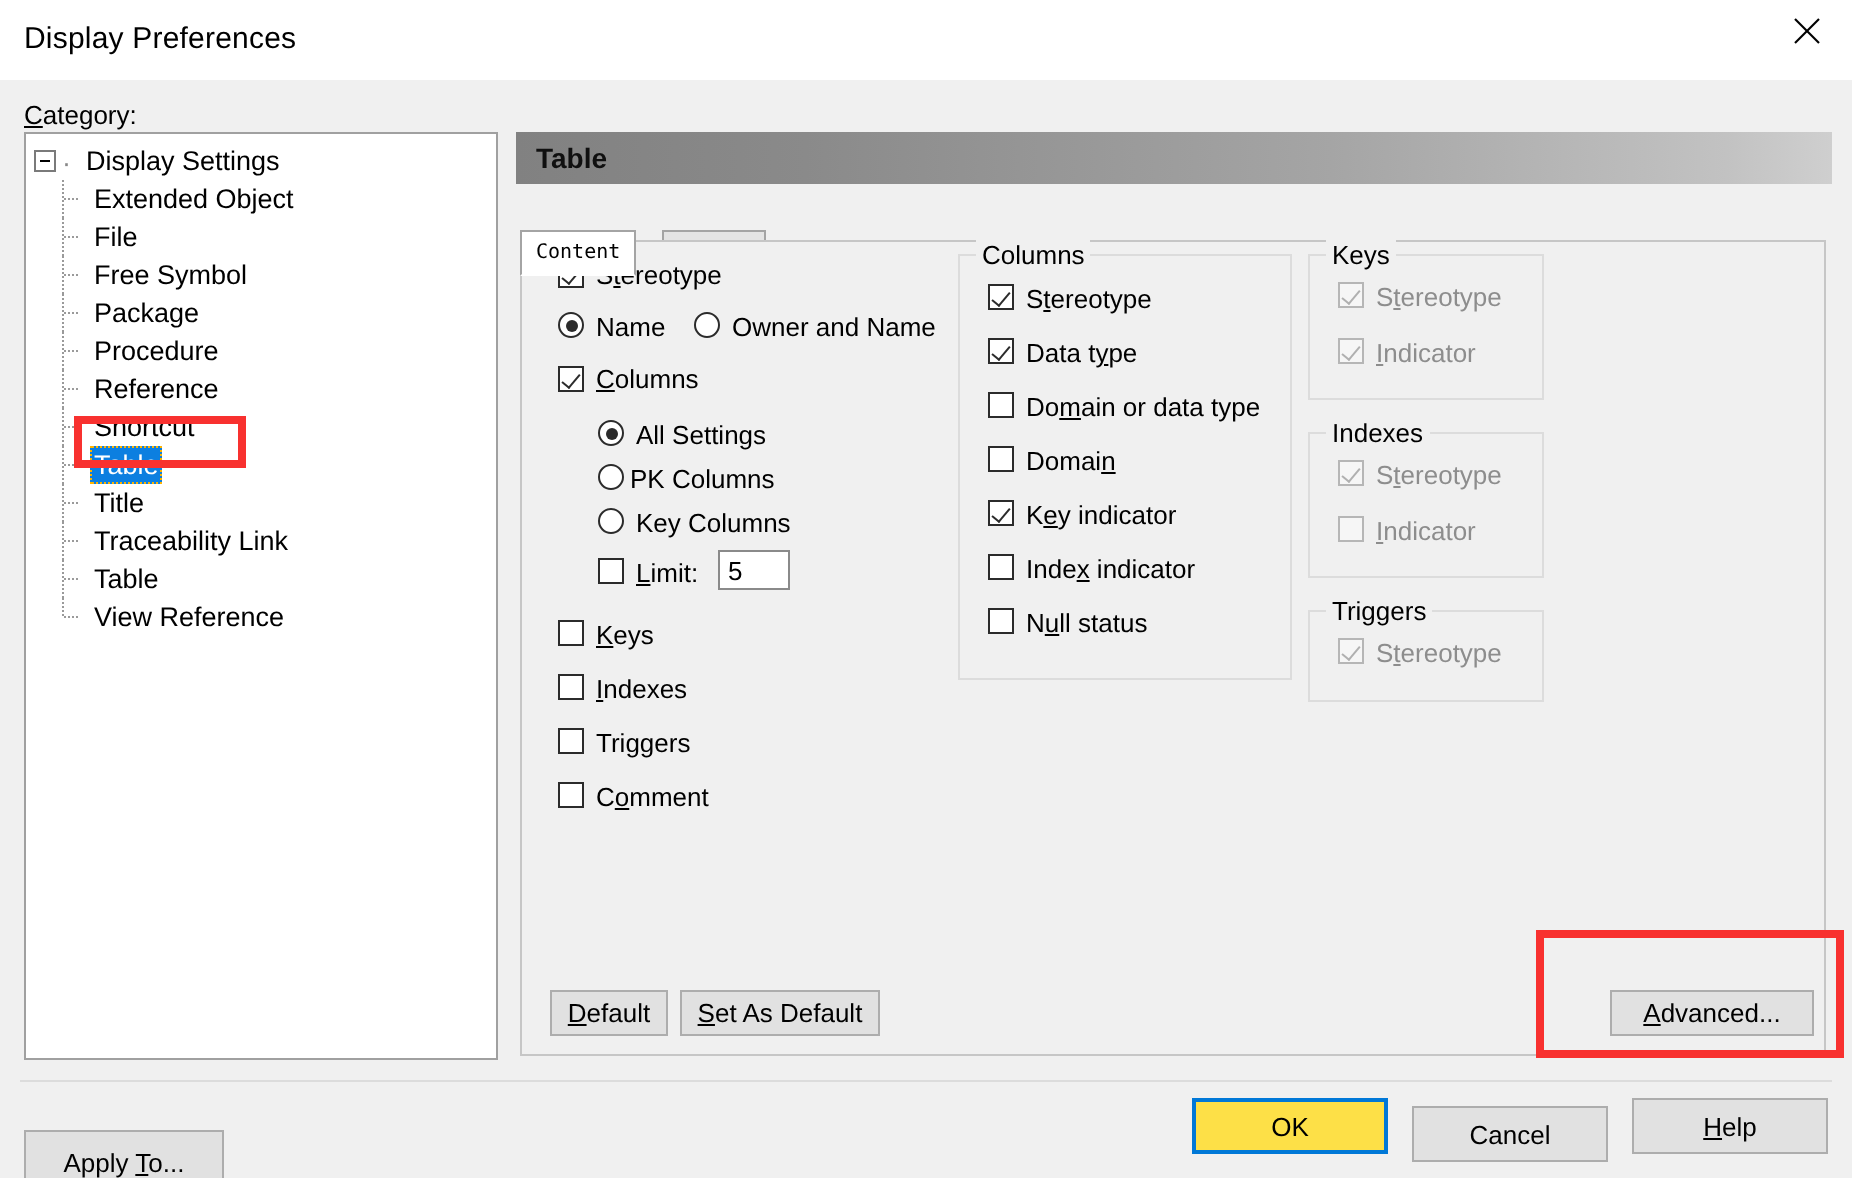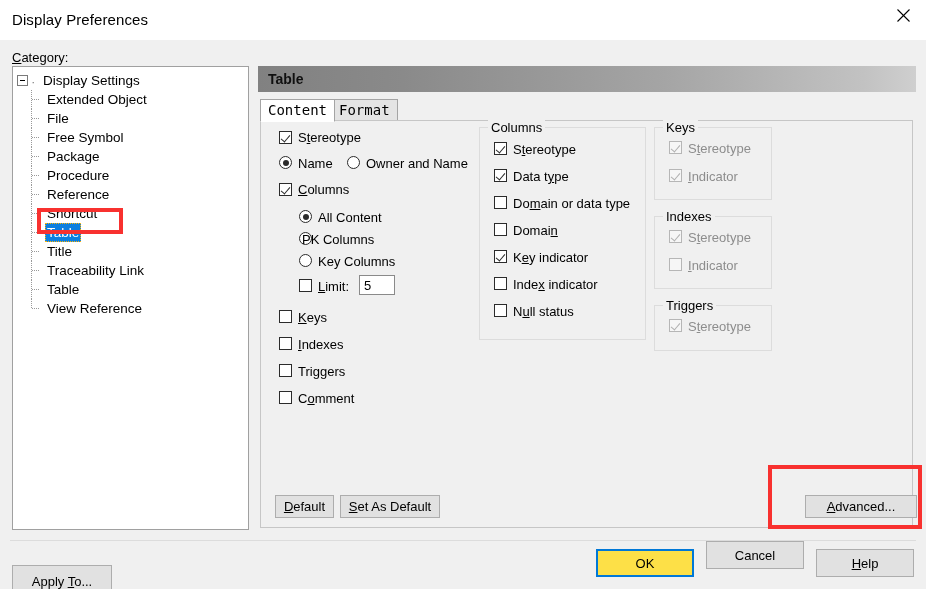--- a/index.html
+++ b/index.html
@@ -172,25 +172,25 @@
   }
 
   
   .tabstrip {
     position: absolute;
     left: 2px; top: 33px;
     height: 22px;
   }
   .tab {
     position: absolute;
-    top: 0;
+    top: 16px;
     height: 22px;
     line-height: 21px;
     font-family: "DejaVu Sans Mono", "Liberation Mono", monospace;
-    font-size: 14px;
+    font-size: 10px;
     padding: 0 7px;
     box-sizing: border-box;
     border: 1px solid #a4a4a4;
     background: #e4e4e4;
     cursor: default;
   }
   .tab.active {
     background: #ffffff;
     border-bottom-color: #ffffff;
     z-index: 3;
@@ -379,24 +379,24 @@
       <div class="rb checked" style="left:18px; top:35px;"></div>
       <div class="opt-label" style="left:37px; top:36px;">Name</div>
 
       <div class="rb" style="left:86px; top:35px;"></div>
       <div class="opt-label" style="left:105px; top:36px;">Owner and Name</div>
 
       <div class="cb checked" style="left:18px; top:62px;"></div>
       <div class="opt-label" style="left:37px; top:62px;"><u>C</u>olumns</div>
 
       <div class="rb checked" style="left:38px; top:89px;"></div>
-      <div class="opt-label" style="left:57px; top:90px;">All Content</div>
+      <div class="opt-label" style="left:57px; top:90px;">All Settings</div>
 
       <div class="rb" style="left:38px; top:111px;"></div>
-      <div class="opt-label" style="left:41px; top:112px;">PK Columns</div>
+      <div class="opt-label" style="left:54px; top:112px;">PK Columns</div>
 
       <div class="rb" style="left:38px; top:133px;"></div>
       <div class="opt-label" style="left:57px; top:134px;">Key Columns</div>
 
       <div class="cb" style="left:38px; top:158px;"></div>
       <div class="opt-label" style="left:57px; top:159px;"><u>L</u>imit:</div>
       <input class="limit-input" style="left: 98px; top: 154px;" id="limit-input" type="text" value="5">
 
       <div class="cb" style="left:18px; top:189px;"></div>
       <div class="opt-label" style="left:37px; top:190px;"><u>K</u>eys</div>
@@ -457,37 +457,37 @@
             <div class="opt-label dim" style="left: 33px; top: 14px;">S<u>t</u>ereotype</div>
           </div>
       </div>
 
       <div class="btn" style="left:14px; top:374px; width:59px; height:23px;">
         <span><u>D</u>efault</span>
       </div>
       <div class="btn" style="left:79px; top:374px; width:100px; height:23px;">
         <span><u>S</u>et As Default</span>
       </div>
-      <div class="btn" style="left:544px; top:374px; width:112px; height:23px;">
+      <div class="btn" style="left:544px; top:374px; width:102px; height:23px;">
         <span><u>A</u>dvanced...</span>
       </div>
 
     </div>
   </div>
 </div>
 
 <div class="footer-sep"></div>
 <div class="footer">
   <div class="btn" style="left:12px; top:8px; width:100px; height:32px;margin-top:16px;">
     <span>Apply <u>T</u>o...</span>
   </div>
   <div class="btn default" style="left:596px; top:8px; width:98px; height:28px;">
     <span>OK</span>
   </div>
-  <div class="btn" style="left:706px; top:0; width:98px; height:28px;">
+  <div class="btn" style="left:706px; top:12px; width:98px; height:28px;">
     <span>Cancel</span>
   </div>
   <div class="btn" style="left:816px; top:8px; width:98px; height:28px;">
     <span><u>H</u>elp</span>
   </div>
 </div>
 
 <div class="annot" id="annot-table"></div>
 <div class="annot" id="annot-advanced"></div>
 

